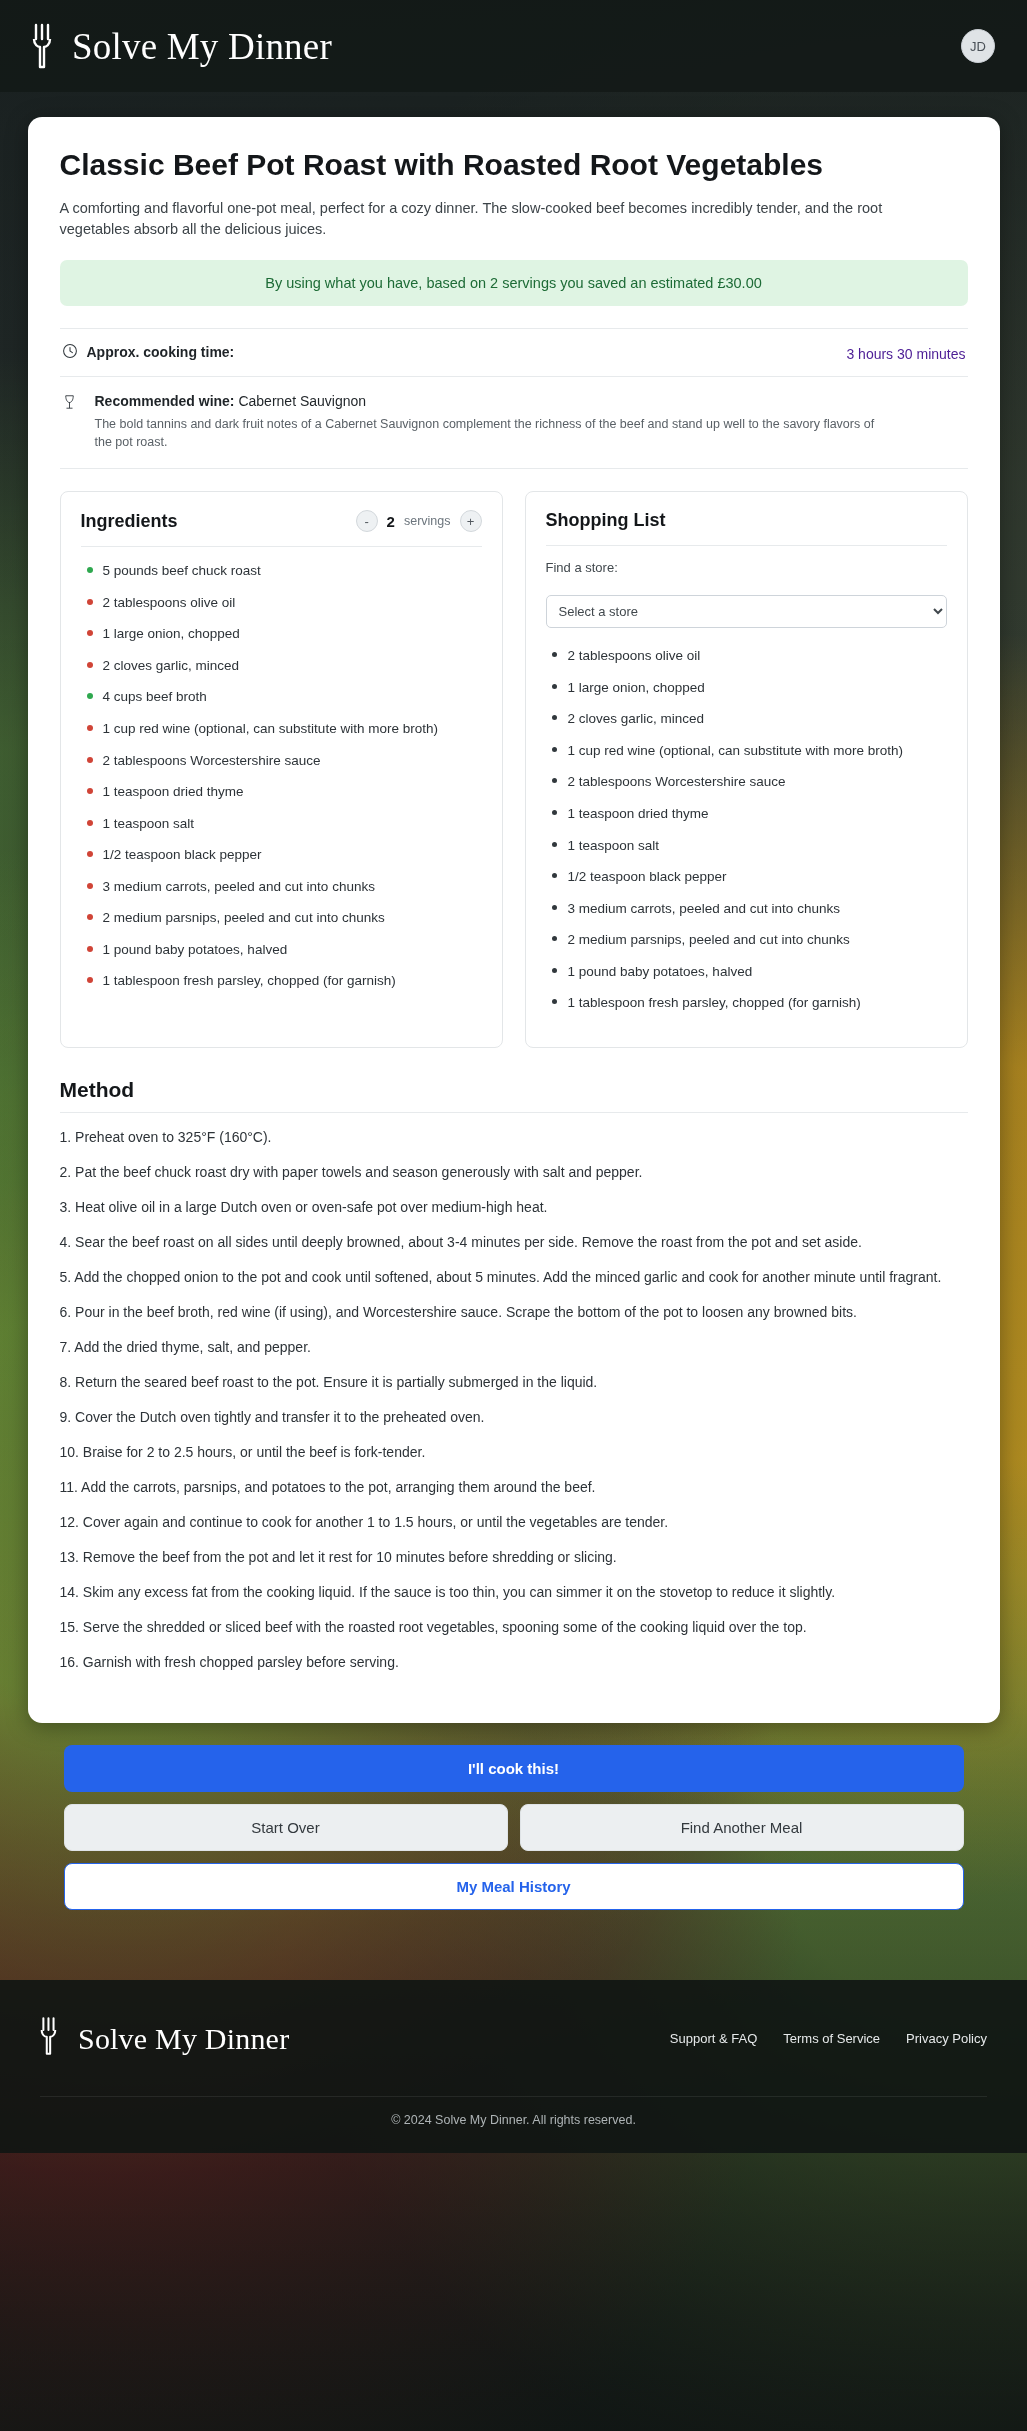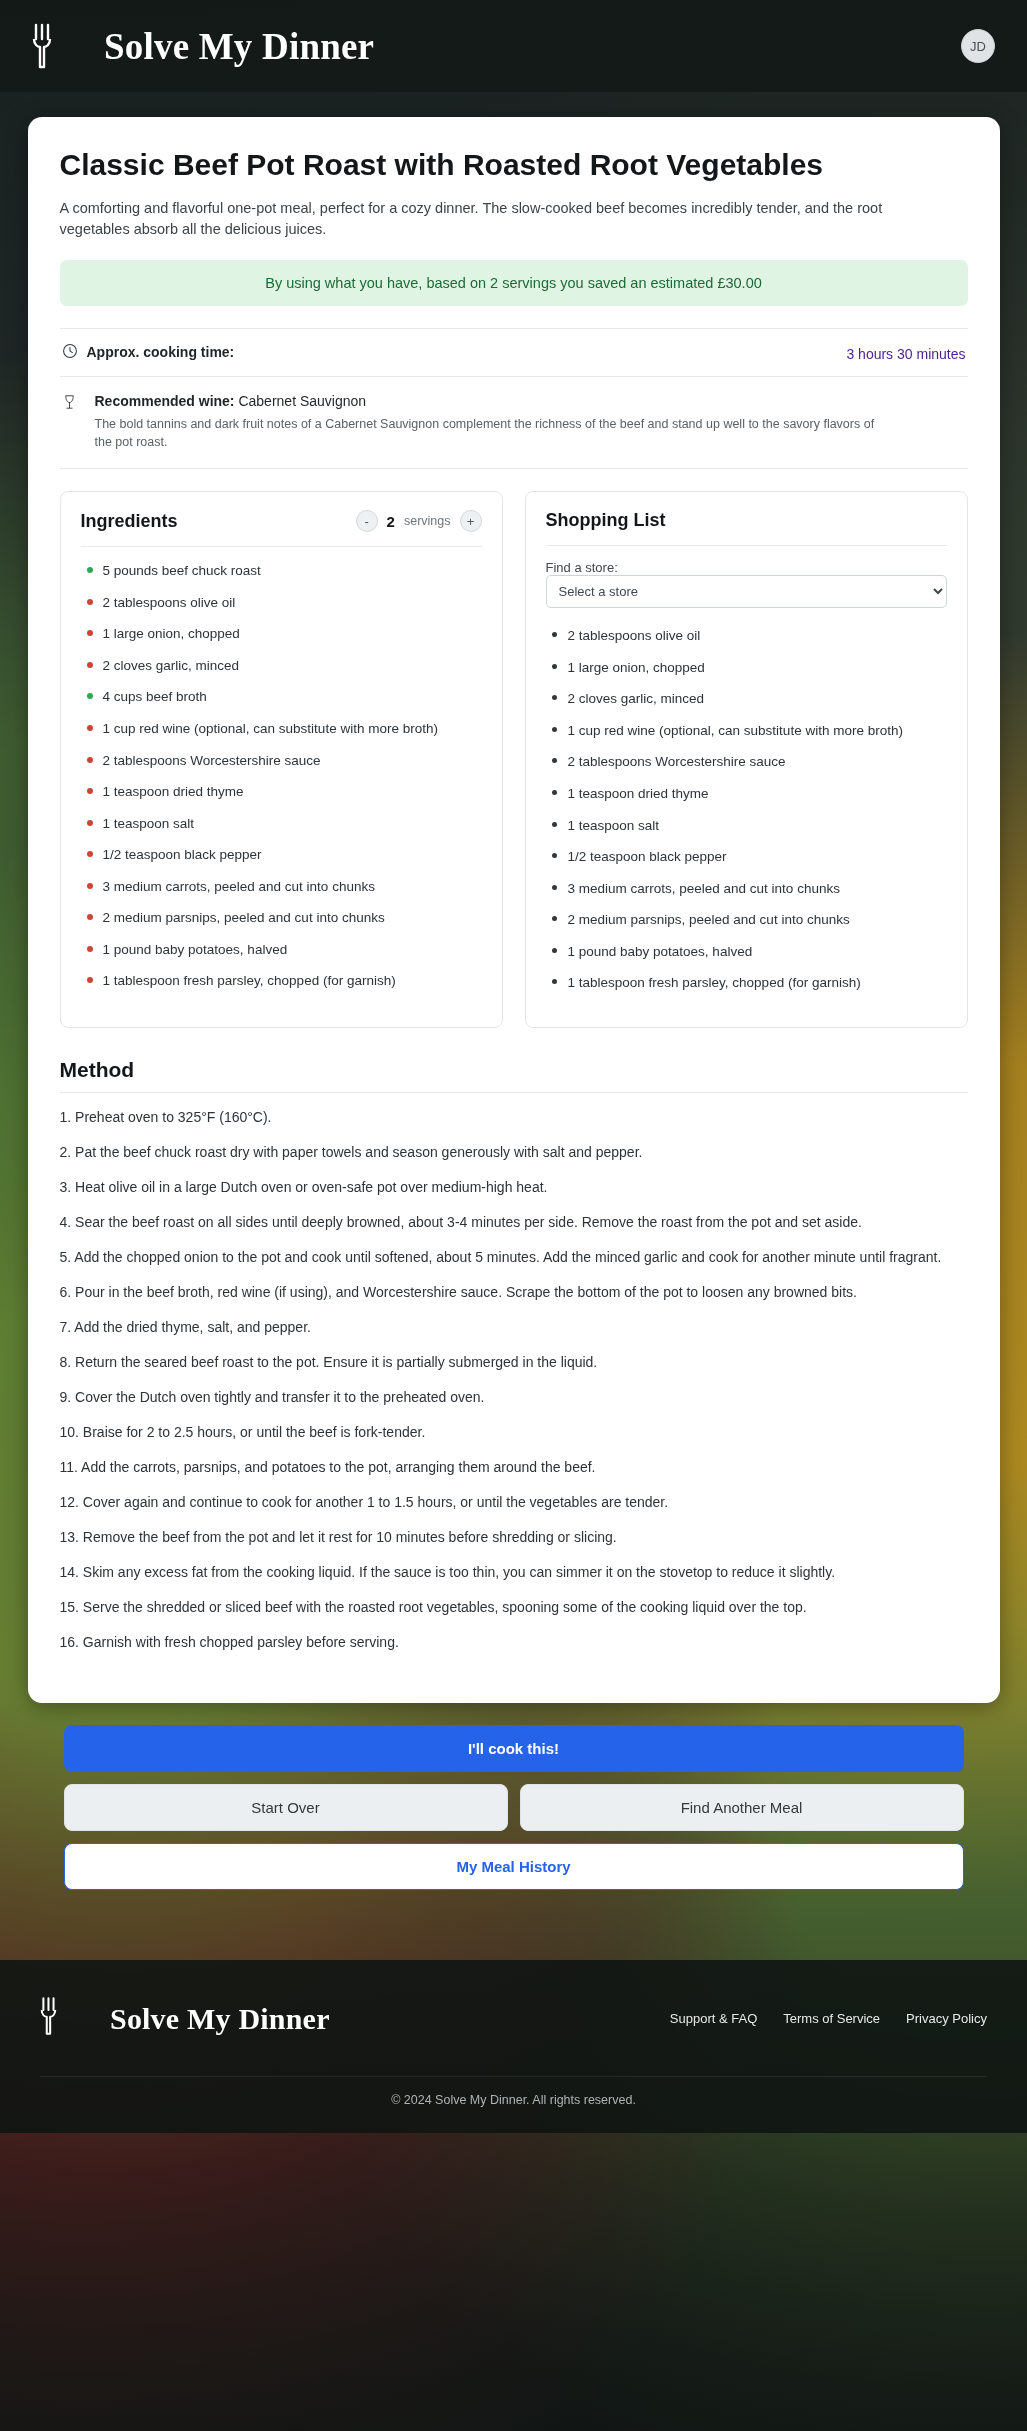--- a/index.html
+++ b/index.html
@@ -40,24 +40,23 @@
     display: flex;
     align-items: center;
     padding: 0 32px;
     background: rgba(18,24,22,0.82);
   }
   .brand { display: flex; align-items: center; gap: 14px; }
   .fork-icon { width: 26px; height: 46px; display: block; }
   .brand-name {
     color: #ffffff;
     font-size: 37px;
-    font-weight: bold;
+    font-weight: normal;
     font-family: "Liberation Serif", serif;
     letter-spacing: 0.2px;
-    margin-left: 32px;
   }
   .avatar {
     margin-left: auto;
     width: 34px; height: 34px;
     border-radius: 50%;
     background: #dfe3e6;
     color: #495057;
     font-size: 13px;
     display: flex; align-items: center; justify-content: center;
     border: 1px solid #c9ced3;
@@ -158,21 +157,21 @@
     width: 6px; height: 6px; border-radius: 50%;
     background: #d04437;
   }
   ul.ing-list li.have::before { background: #2fa84f; }
   ul.shop-list li::before {
     content: "";
     position: absolute; left: 6px; top: 6px;
     width: 5px; height: 5px; border-radius: 50%;
     background: #31383d;
   }
-  .store-label { font-size: 13px; color: #41484d; margin-bottom: 0; }
+  .store-label { font-size: 13px; color: #41484d; margin-bottom: 20px; }
   select.store-select {
     width: 100%;
     font-size: 13px;
     font-family: "Liberation Sans", sans-serif;
     padding: 7px 8px;
     border: 1px solid #ced4da;
     border-radius: 5px;
     background: #fff;
     color: #41484d;
     margin-bottom: 18px;

